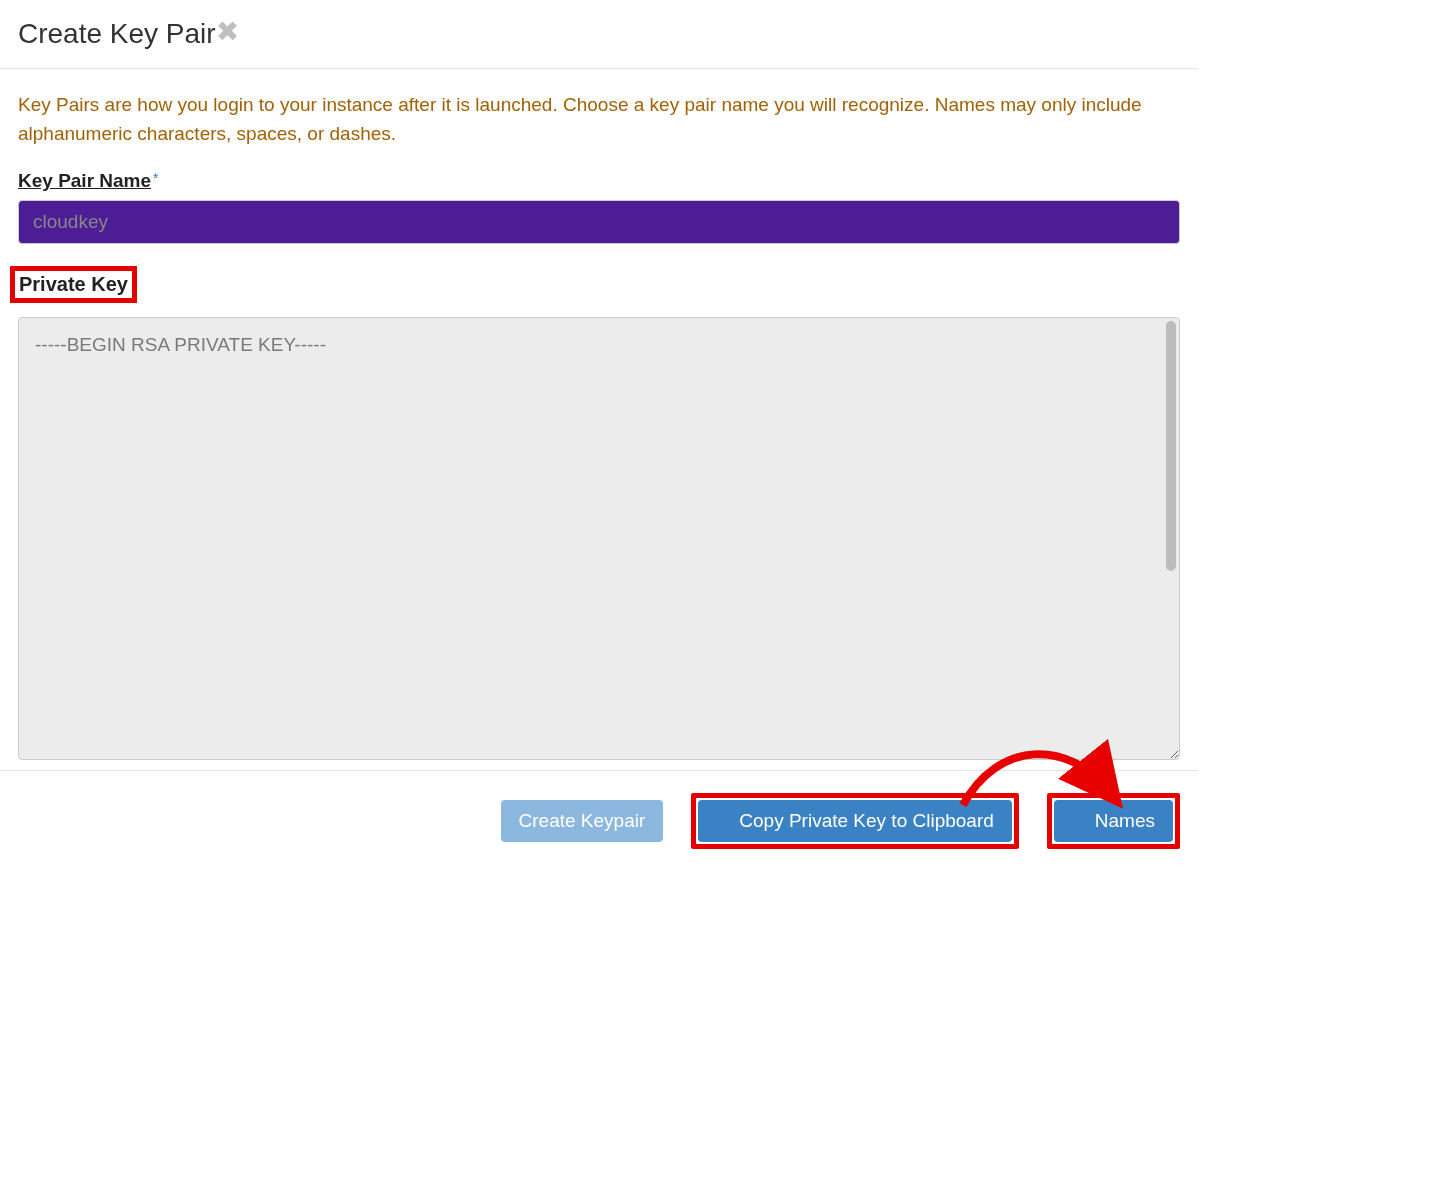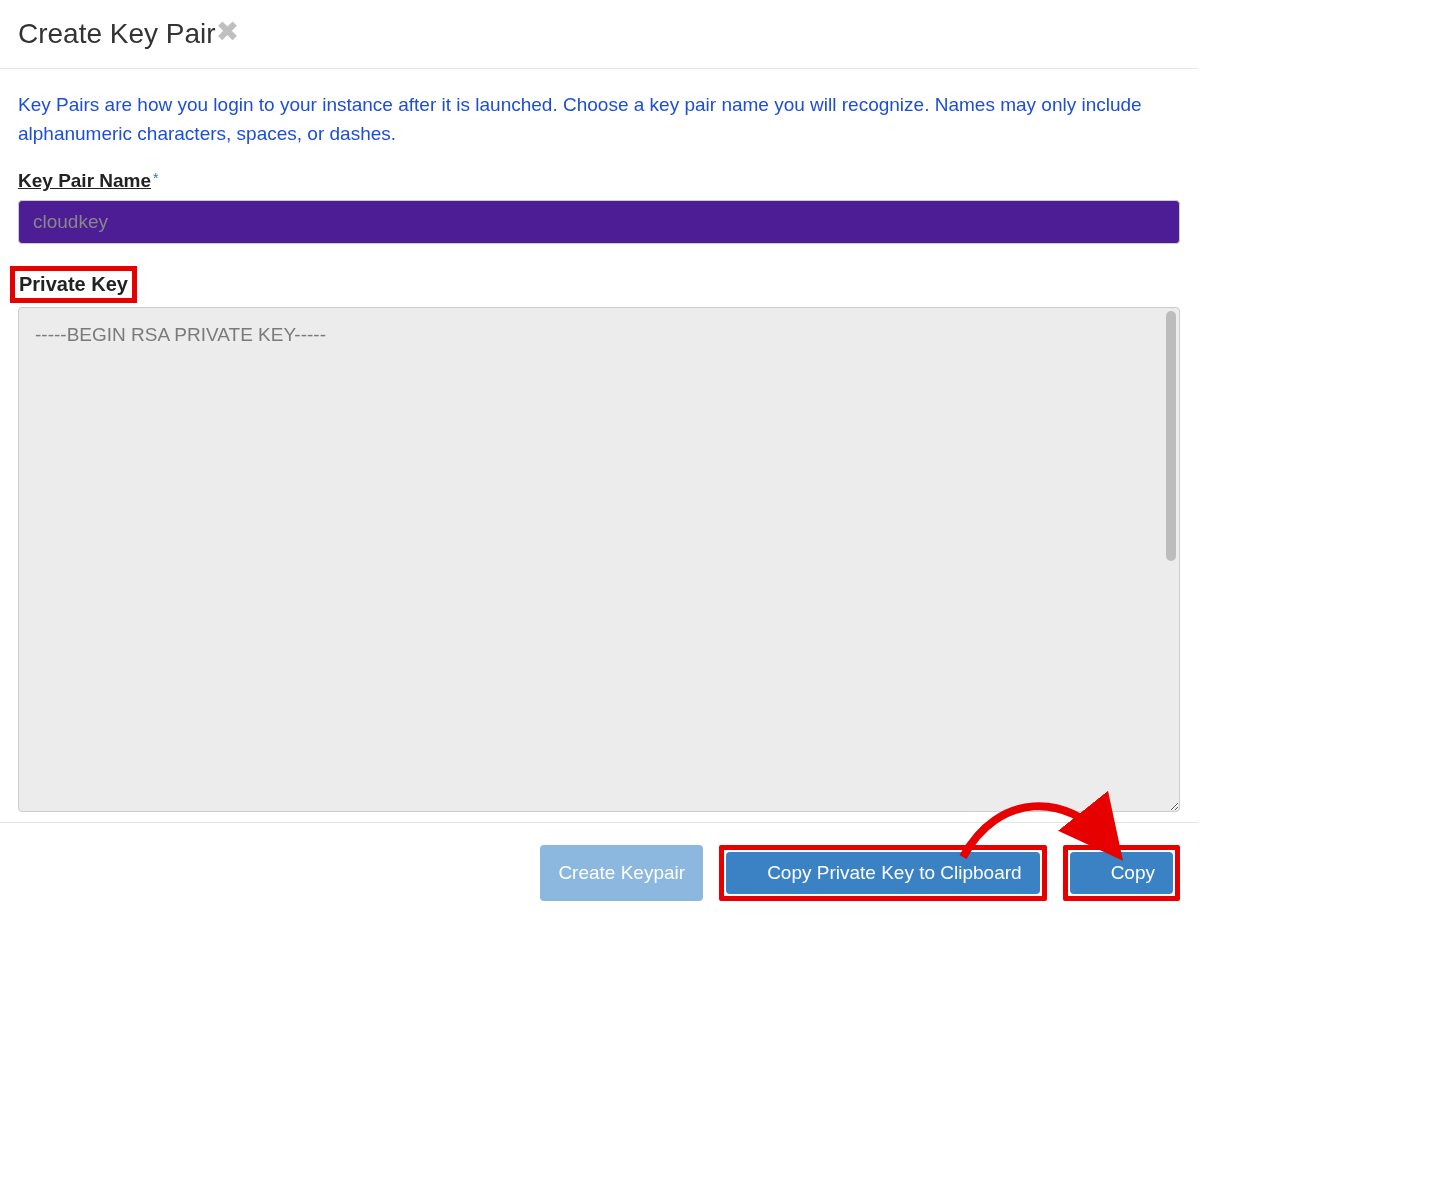--- a/index.html
+++ b/index.html
@@ -26,21 +26,21 @@
       color: #bfbfbf;
       cursor: pointer;
       line-height: 1;
       padding-right: 2px;
     }
     .modal-body {
       padding: 22px 18px 10px 18px;
     }
     .body-text {
       font-size: 19px;
-      color: #1d4ed8;
+      color: #a16207;
       line-height: 1.5;
       margin-bottom: 22px;
     }
     .label-row {
       font-size: 19px;
       font-weight: 700;
       color: #222;
       margin-bottom: 8px;
       display: inline-block;
       text-decoration: underline;
@@ -59,35 +59,35 @@
       border-radius: 4px;
       color: #888;
       background: #4c1d95;
       margin-bottom: 22px;
     }
     .private-key-label-wrap {
       display: inline-block;
       border: 5px solid #e60000;
       padding: 2px 4px;
       margin-left: -8px;
-      margin-bottom: 4px;
+      margin-bottom: 14px;
     }
     .private-key-label {
       font-size: 20px;
       font-weight: 700;
       color: #222;
     }
     .textarea-wrap {
       position: relative;
       width: 100%;
     }
     .key-textarea {
       display: block;
       width: 100%;
-      height: 505px;
+      height: 443px;
       resize: both;
       border: 1px solid #ccc;
       border-radius: 4px;
       background: #ececec;
       font-size: 19px;
       color: #7a7a7a;
       padding: 14px 16px;
       font-family: "Helvetica Neue", Helvetica, Arial, sans-serif;
       line-height: 1.4;
     }
@@ -99,22 +99,23 @@
       height: 250px;
       background: #bcbcbc;
       border-radius: 5px;
       pointer-events: none;
     }
     .modal-footer {
       border-top: 1px solid #e5e5e5;
       padding: 22px 18px 26px 18px;
       display: flex;
       justify-content: flex-end;
-      gap: 16px;
+      gap: 28px;
       position: relative;
+      align-items: center;
     }
     .btn {
       font-size: 19px;
       padding: 10px 18px;
       border: none;
       border-radius: 4px;
       cursor: pointer;
       color: #fff;
     }
     .btn-light {
@@ -176,15 +177,15 @@
     <path d="M 15 70 C 50 5, 120 5, 160 55" stroke="#e60000" stroke-width="8" fill="none" marker-end="url(#ah)"></path>
   </svg>
 
   <button class="btn btn-light">Create Keypair</button>
 
   <span class="highlight-box">
     <button class="btn btn-primary">Copy Private Key to Clipboard</button>
   </span>
 
   <span class="highlight-box">
-    <button class="btn btn-primary">Copy</button>
+    <button class="btn btn-primary">Names</button>
   </span>
 </div>
 
 </body></html>

